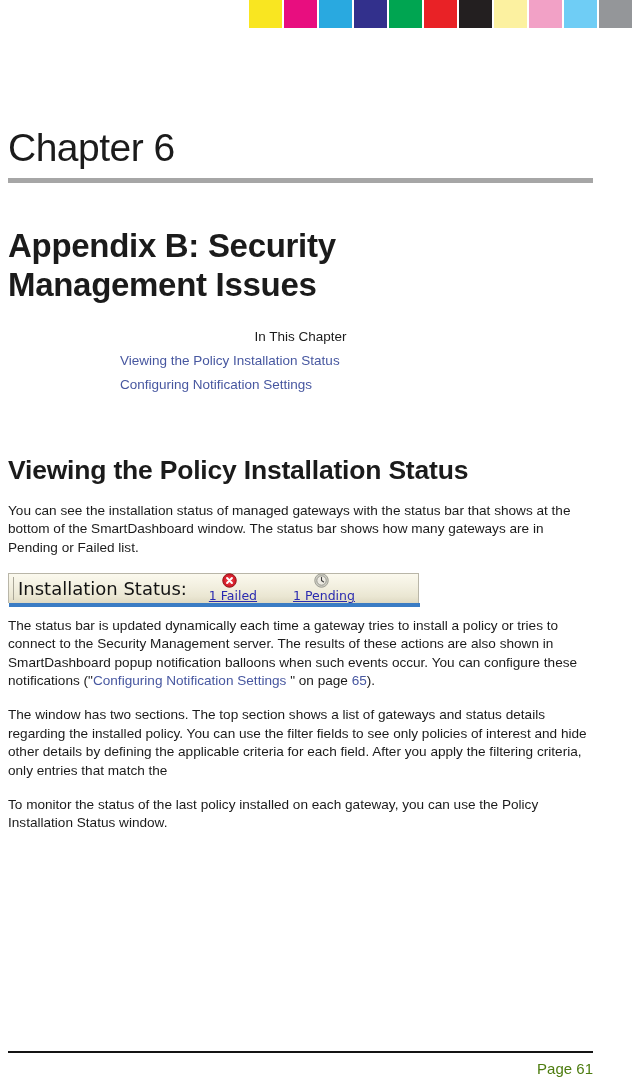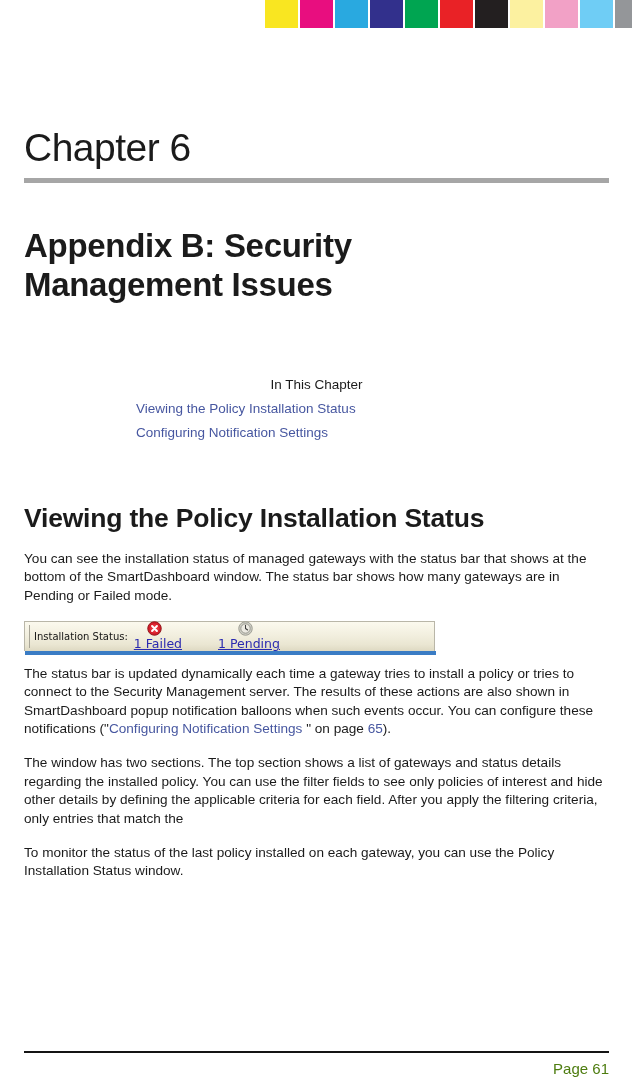--- a/index.html
+++ b/index.html
@@ -29,21 +29,21 @@
   .color-bar .swatch {
     width: 33px;
     height: 28px;
     margin-left: 2px;
   }
 
   
   .page {
     position: absolute;
     top: 0;
-    left: 16px;
+    left: 0;
     width: 539px;
     height: 1088px;
     padding: 16px;
     box-sizing: border-box;
   }
 
   .content {
     position: absolute;
     left: 8px;
     top: 128px;
@@ -64,21 +64,21 @@
     background: #a6a6a6;
     margin: 0 0 44px 0;
   }
 
   .doc-title {
     font-size: 33px;
     font-weight: bold;
     line-height: 1.18;
     letter-spacing: -0.3px;
     color: #1b1b1b;
-    margin: 0 0 72px 0;
+    margin: 0 0 24px 0;
     max-width: 520px;
   }
 
   .in-this-chapter {
     font-size: 13.5px;
     line-height: 1.25;
     color: #1b1b1b;
     margin: 0 0 3px 0;
     text-align: center;
   }
@@ -174,24 +174,24 @@
   .statusbar-underline {
     position: absolute;
     left: 0;
     bottom: -4px;
     width: 411px;
     height: 4px;
     background: #3a7cc4;
   }
   .sb-label {
     font-family: "DejaVu Sans", sans-serif;
-    font-size: 10px;
+    font-size: 18px;
     color: #141414;
     white-space: nowrap;
-    margin-right: 6px;
+    margin-right: 22px;
   }
   .sb-item {
     display: flex;
     align-items: center;
     white-space: nowrap;
     flex-direction: column;
   }
   .sb-item.pending { margin-left: 36px; text-decoration: underline; }
   .sb-icon {
     width: 15px;
@@ -259,21 +259,21 @@
       <li>
         <a class="toc-link" href="#">Viewing the Policy Installation Status</a>
       </li>
       <li>
         <a class="toc-link" href="#">Configuring Notification Settings</a>
       </li>
     </ul>
 
     <h3 class="section-title">Viewing the Policy Installation Status</h3>
 
-    <p class="body">You can see the installation status of managed gateways with the status bar that shows at the bottom of the SmartDashboard window. The status bar shows how many gateways are in Pending or Failed mode.</p>
+    <p class="body">You can see the installation status of managed gateways with the status bar that shows at the bottom of the SmartDashboard window. The status bar shows how many gateways are in Pending or Failed list.</p>
 
     <ul class="bullets">
       <li>
         <span class="dot">•</span>
       </li>
       <li>
         <span class="dot">•</span>
       </li>
     </ul>
 

